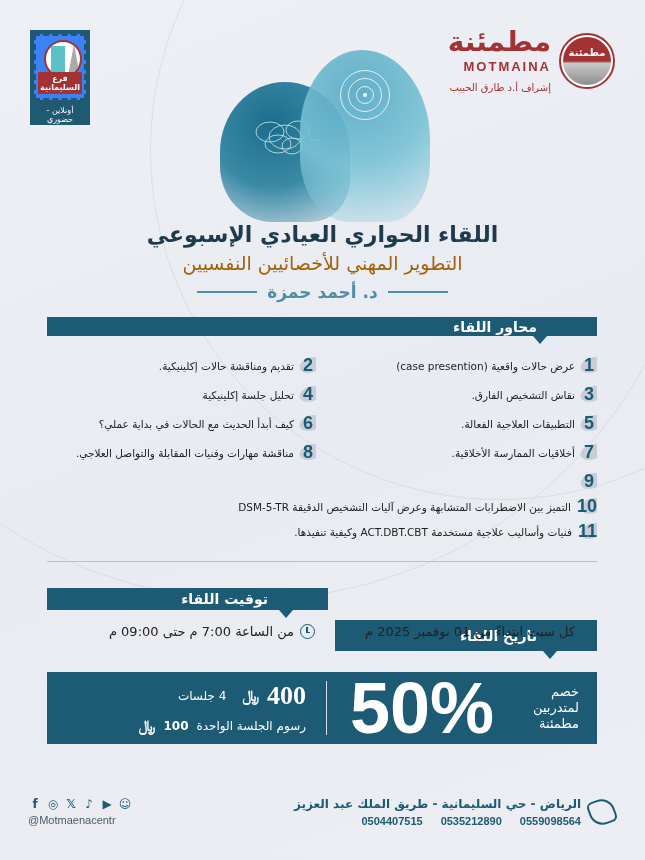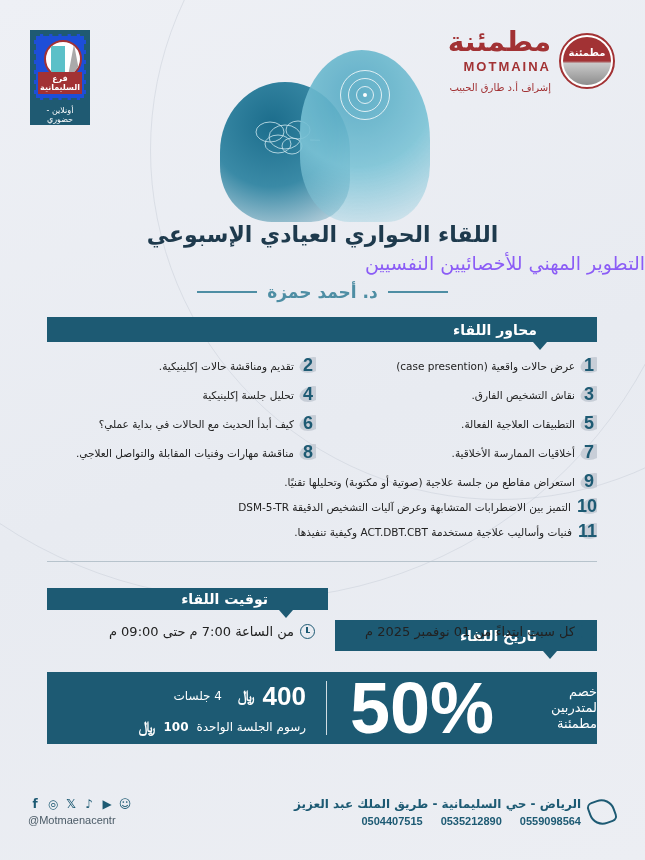--- a/index.html
+++ b/index.html
@@ -35,21 +35,21 @@
       background: linear-gradient(180deg, #a23234 0%, #a23234 50%, #c9c9c9 55%, #8d8d8d 100%);
       display: flex; align-items: flex-start; justify-content: center; padding-top: 10px;
       color: #fff; font-size: 10px; font-weight: bold;
     }
     
     .stamp {
       position: absolute; left: 30px; top: 30px; width: 60px; height: 95px;
       background: #1f5a72; padding: 4px;
     }
     .stamp-inner {
-      background: #1d4ed8; height: 66px; position: relative;
+      background: #3b82f6; height: 66px; position: relative;
       border: 2px dashed #1f5a72;
     }
     .stamp-circle {
       position: absolute; left: 8px; top: 4px; width: 38px; height: 38px;
       border-radius: 50%; border: 2px solid #a23234; overflow: hidden; background: #fff;
     }
     .stamp-tower-a { position: absolute; left: 5px; top: 4px; width: 14px; height: 30px; background: #5bc0c8; }
     .stamp-tower-b { position: absolute; left: 22px; top: 2px; width: 0; height: 0;
       border-left: 6px solid transparent; border-right: 6px solid transparent; border-bottom: 32px solid #aaa; }
     .stamp-label {
@@ -71,40 +71,40 @@
       opacity: 0.9;
     }
     .ring { position: absolute; border: 1px solid rgba(255,255,255,0.8); border-radius: 50%; }
     .scribble { position: absolute; left: 30px; top: 30px; width: 70px; height: 50px; }
     
     .title-main {
       position: absolute; top: 222px; left: 0; right: 0; text-align: center;
       font-size: 22px; font-weight: bold; color: #1e3a4d; direction: rtl;
     }
     .title-sub {
-      position: absolute; top: 252px; left: 0; right: 0; 
-      font-size: 19px; color: #8b5cf6; direction: rtl;
+      position: absolute; top: 252px; left: 0; right: 0; text-align: center;
+      font-size: 19px; color: #a16207; direction: rtl;
     }
     .presenter {
       position: absolute; top: 282px; left: 0; right: 0; display: flex; justify-content: center; align-items: center; gap: 10px;
       direction: rtl;
       text-align: center;
     }
     .presenter-line { width: 60px; height: 2px; background: #4e8ea4; }
     .presenter-name { font-size: 17px; font-weight: bold; color: #4e8ea4; }
     
     .banner {
       position: absolute; background: #1d5a73; color: #fff; font-weight: bold;
       font-size: 14px; direction: rtl; display: flex; align-items: center; padding-right: 60px;
     }
     .banner::after {
       content: ""; position: absolute; bottom: -8px; width: 0; height: 0;
       border-left: 7px solid transparent; border-right: 7px solid transparent; border-top: 8px solid #1d5a73;
     }
-    .banner-axes { left: 47px; right: 48px; top: 317px; height: 25px; }
+    .banner-axes { left: 47px; right: 48px; top: 317px; height: 19px; }
     .banner-axes::after { right: 50px; }
     .banner-date { left: 335px; right: 48px; top: 620px; height: 31px; }
     .banner-date::after { right: 40px; }
     .banner-time { left: 47px; right: 317px; top: 588px; height: 22px; }
     .banner-time::after { right: 35px; }
     
     .topics { position: absolute; left: 55px; right: 48px; top: 355px; direction: rtl; }
     .topic-grid { display: grid; grid-template-columns: 1fr 1fr; row-gap: 8px; column-gap: 20px; }
     .topic { display: flex; align-items: center; gap: 6px; font-size: 10.5px; color: #222; height: 21px; white-space: nowrap; overflow: hidden; }
     .topic-num {
@@ -123,26 +123,26 @@
     .info-time { right: 330px; margin-left: 12px; }
     .cal-icon { width: 14px; height: 13px; border: 1.5px solid #1d5a73; border-top-width: 3px; border-radius: 2px; }
     .clock-icon { width: 15px; height: 15px; border: 1.5px solid #1d5a73; border-radius: 50%; position: relative; }
     .clock-icon::before { content: ""; position: absolute; left: 5px; top: 2px; width: 1.5px; height: 5px; background: #1d5a73; }
     .clock-icon::after { content: ""; position: absolute; left: 5px; top: 6.5px; width: 4px; height: 1.5px; background: #1d5a73; }
     
     .price-box {
       position: absolute; left: 47px; right: 48px; top: 672px; height: 72px;
       background: #1d5a73; color: #fff; direction: rtl; display: flex; align-items: center;
     }
-    .discount-label { font-size: 13px; line-height: 1.25; width: 90px; }
+    .discount-label { font-size: 13px; line-height: 1.25; padding-right: 18px; width: 90px; }
     .discount-value { font-family: "Liberation Sans", sans-serif; font-size: 72px; font-weight: bold; line-height: 1; width: 170px; text-align: center; }
     .price-divider { width: 1px; height: 54px; background: #d0dde3; margin: 0 10px; }
     .price-details { flex: 1; padding-right: 10px; }
     .price-line1 { display: flex; align-items: center; gap: 8px; }
-    .price-amount { font-family: Liberation Sans, sans-serif; font-size: 26px; font-weight: bold; }
+    .price-amount { font-family: Liberation Serif, serif; font-size: 26px; font-weight: bold; }
     .price-sar { font-size: 15px; font-weight: bold; }
     .price-sessions { font-size: 12px; margin-right: 8px; }
     .price-line2 { font-size: 12px; margin-top: 6px; display: flex; gap: 8px; align-items: center; }
     
     .footer-contact { position: absolute; right: 30px; top: 797px; direction: rtl; display: flex; align-items: center; gap: 8px; }
     .phone-icon { width: 26px; height: 26px; border: 2px solid #1d5a73; border-radius: 6px 14px 6px 14px; transform: rotate(-20deg); }
     .contact-address { font-size: 12px; font-weight: bold; color: #1d5a73; }
     .contact-phones { display: flex; gap: 18px; font-family: "Liberation Sans", sans-serif; font-size: 11px; font-weight: bold; color: #1d5a73; margin-top: 4px; }
     .footer-social { position: absolute; left: 28px; top: 797px; text-align: left; }
     .social-icons { display: flex; gap: 4px; }
@@ -245,21 +245,20 @@
         <span>أخلاقيات الممارسة الأخلاقية.</span>
       </div>
     <div class="topic">
         <span class="topic-num">8</span>
         <span>مناقشة مهارات وفنيات المقابلة والتواصل العلاجي.</span>
       </div>
   </div>
   <div class="topic-wide">
     <div class="topic">
         <span class="topic-num">9</span>
-        <span>استعراض مقاطع من جلسة علاجية (صوتية أو مكتوبة) وتحليلها تقنيًا.</span>
       </div>
     <div class="topic">
         <span class="topic-num">10</span>
         <span>التميز بين الاضطرابات المتشابهة وعرض آليات التشخيص الدقيقة  DSM-5-TR</span>
       </div>
     <div class="topic">
         <span class="topic-num">11</span>
         <span>فنيات وأساليب علاجية مستخدمة  ACT.DBT.CBT  وكيفية تنفيذها.</span>
       </div>
   </div>

